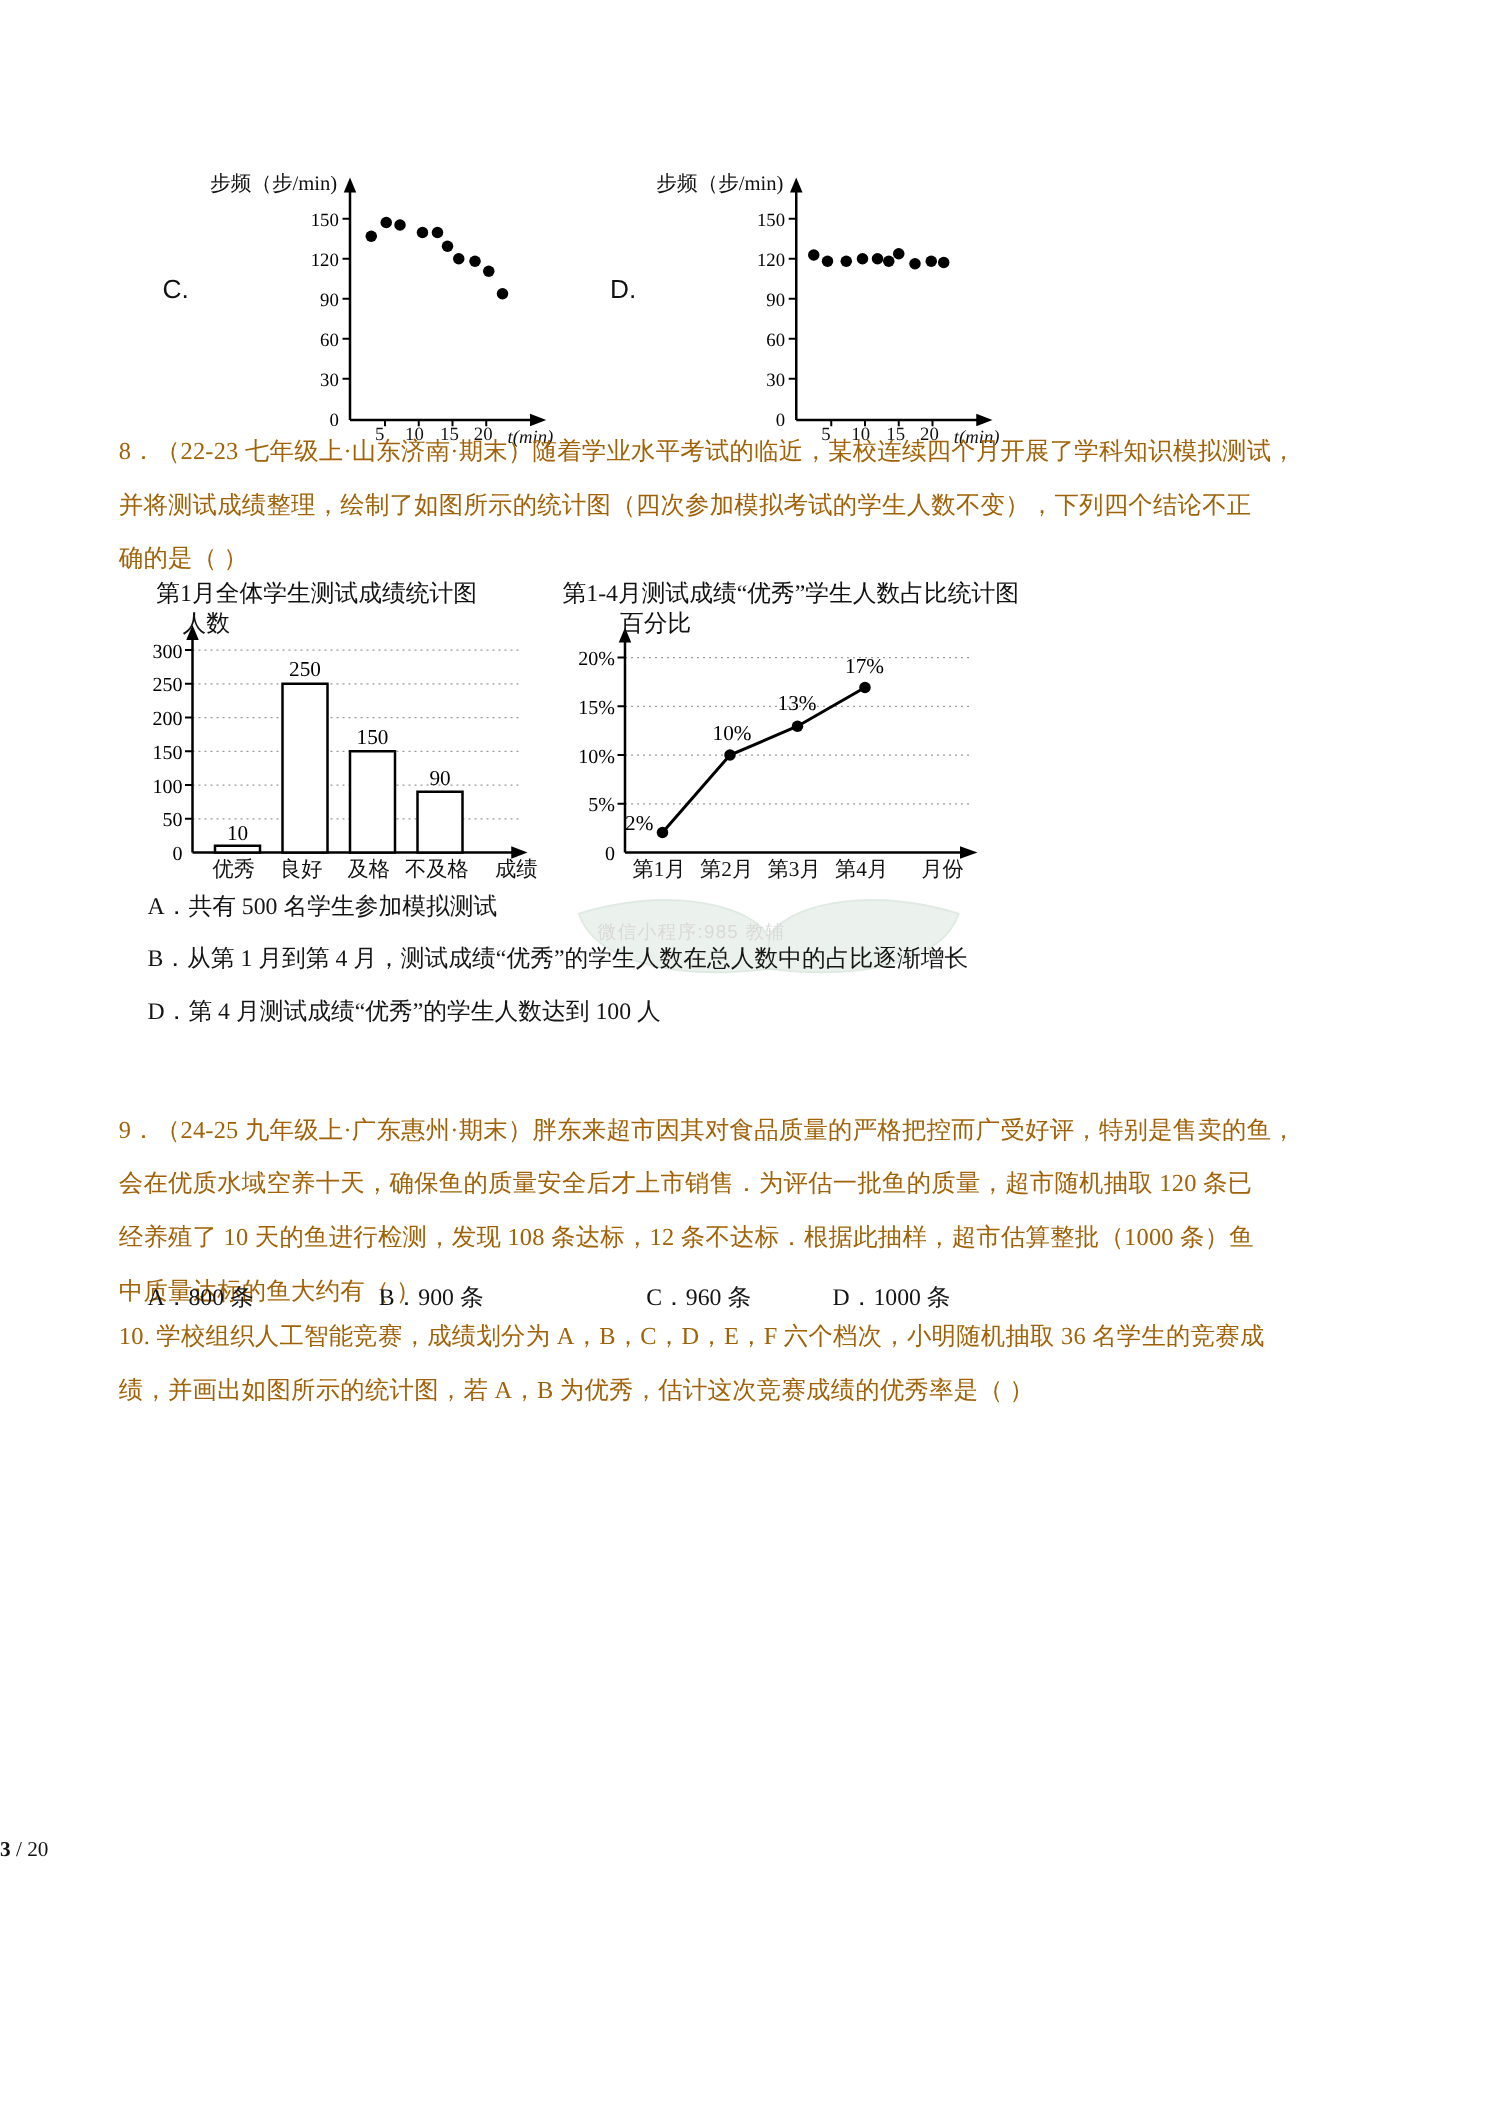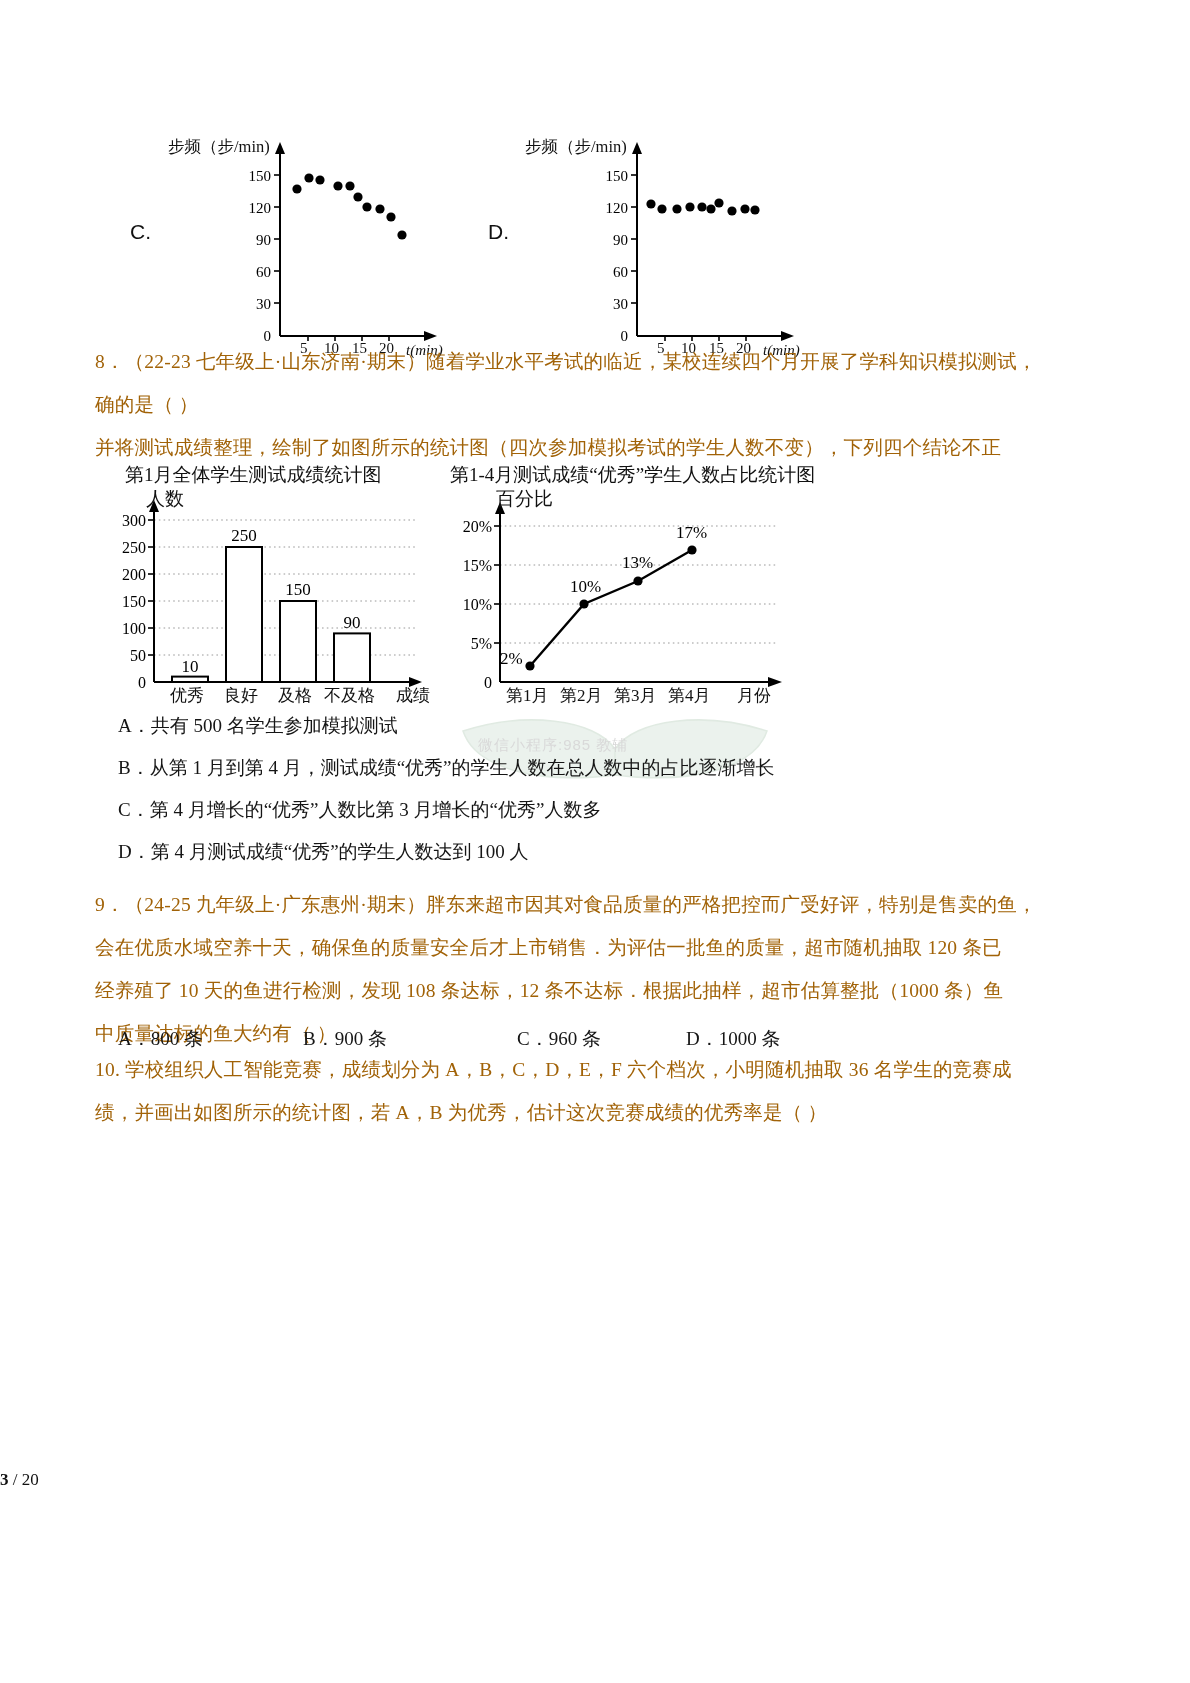--- a/index.html
+++ b/index.html
@@ -202,22 +202,22 @@
     <div style="position:absolute; left:681px; top:232px; font-size:15px; font-family:'Liberation Serif',serif;">10</div>
     <div style="position:absolute; left:709px; top:232px; font-size:15px; font-family:'Liberation Serif',serif;">15</div>
     <div style="position:absolute; left:736px; top:232px; font-size:15px; font-family:'Liberation Serif',serif;">20</div>
     <div style="position:absolute; left:763px; top:234px; font-size:15px; font-style:italic; font-family:'Liberation Serif',serif;">t(min)</div>
   </div>
 
   <div id="p8">
     <div class="qtext">
       <span>8．</span><span>（22-23 七年级上·山东济南·期末）</span><span>随着学业水平考试的临近，某校连续四个月开展了学科知识模拟测试，</span>
     </div>
+    <div class="qtext">并将测试成绩整理，绘制了如图所示的统计图（四次参加模拟考试的学生人数不变），下列四个结论不正</div>
     <div class="qtext">确的是（   ）</div>
-    <div class="qtext">并将测试成绩整理，绘制了如图所示的统计图（四次参加模拟考试的学生人数不变），下列四个结论不正</div>
   </div>
 
   <div class="cap" style="left:125px; top:462px;">第1月全体学生测试成绩统计图</div>
   <div class="cap" style="left:450px; top:462px;">第1-4月测试成绩“优秀”学生人数占比统计图</div>
 
   <div style="position:absolute; left:118px; top:488px;">
     <div style="position:absolute; left:28px; top:-2px; font-size:19px; font-family:'Liberation Serif',serif;">人数</div>
 
     <svg width="320" height="215" viewBox="0 0 320 215">
 
@@ -337,38 +337,37 @@
   <svg class="wm" viewBox="0 0 320 90">
     <path d="M8 26 C 70 6, 140 14, 160 44 C 180 14, 250 6, 312 26
              C 300 62, 240 80, 160 70 C 80 80, 20 62, 8 26 Z" fill="#e8f0ea" stroke="#dbe7dd" stroke-width="1.5"></path>
     <path d="M160 44 L160 70" stroke="#dbe7dd" stroke-width="1.5" fill="none"></path>
   </svg>
   <div class="wm-text">微信小程序:985 教辅</div>
 
   <div style="position:absolute; left:118px; top:705px; width:980px;">
     <div class="opt">A．共有 500 名学生参加模拟测试</div>
     <div class="opt">B．从第 1 月到第 4 月，测试成绩“优秀”的学生人数在总人数中的占比逐渐增长</div>
-    <div class="opt">C．第 4 月增长的“优秀”人数比第 3 月增长的“优秀”人数多</div>
     <div class="opt">D．第 4 月测试成绩“优秀”的学生人数达到 100 人</div>
   </div>
 
   <div style="position:absolute; left:95px; top:883px; width:1005px;">
     <div class="qtext">
       <span>9．</span><span>（24-25 九年级上·广东惠州·期末）</span><span>胖东来超市因其对食品质量的严格把控而广受好评，特别是售卖的鱼，</span>
     </div>
     <div class="qtext">会在优质水域空养十天，确保鱼的质量安全后才上市销售．为评估一批鱼的质量，超市随机抽取 120 条已</div>
     <div class="qtext">经养殖了 10 天的鱼进行检测，发现 108 条达标，12 条不达标．根据此抽样，超市估算整批（1000 条）鱼</div>
     <div class="qtext">中质量达标的鱼大约有（   ）</div>
   </div>
 
   <div style="position:absolute; left:118px; top:1018px; width:980px; height:34px;">
     <span class="opt" style="position:absolute; left:0px;">A．800 条</span>
     <span class="opt" style="position:absolute; left:185px;">B．900 条</span>
     <span class="opt" style="position:absolute; left:399px;">C．960 条</span>
-    <span class="opt" style="position:absolute; left:568px;">D．1000 条</span>
+    <span class="opt" style="position:absolute; left:548px;">D．1000 条</span>
   </div>
 
   <div style="position:absolute; left:95px; top:1048px; width:1005px;">
     <div class="qtext">
       <span>10.</span><span>&nbsp;</span><span>学校组织人工智能竞赛，成绩划分为 A，B，C，D，E，F 六个档次，小明随机抽取 36 名学生的竞赛成</span>
     </div>
     <div class="qtext">绩，并画出如图所示的统计图，若 A，B 为优秀，估计这次竞赛成绩的优秀率是（   ）</div>
   </div>
 
   <div class="footer">

